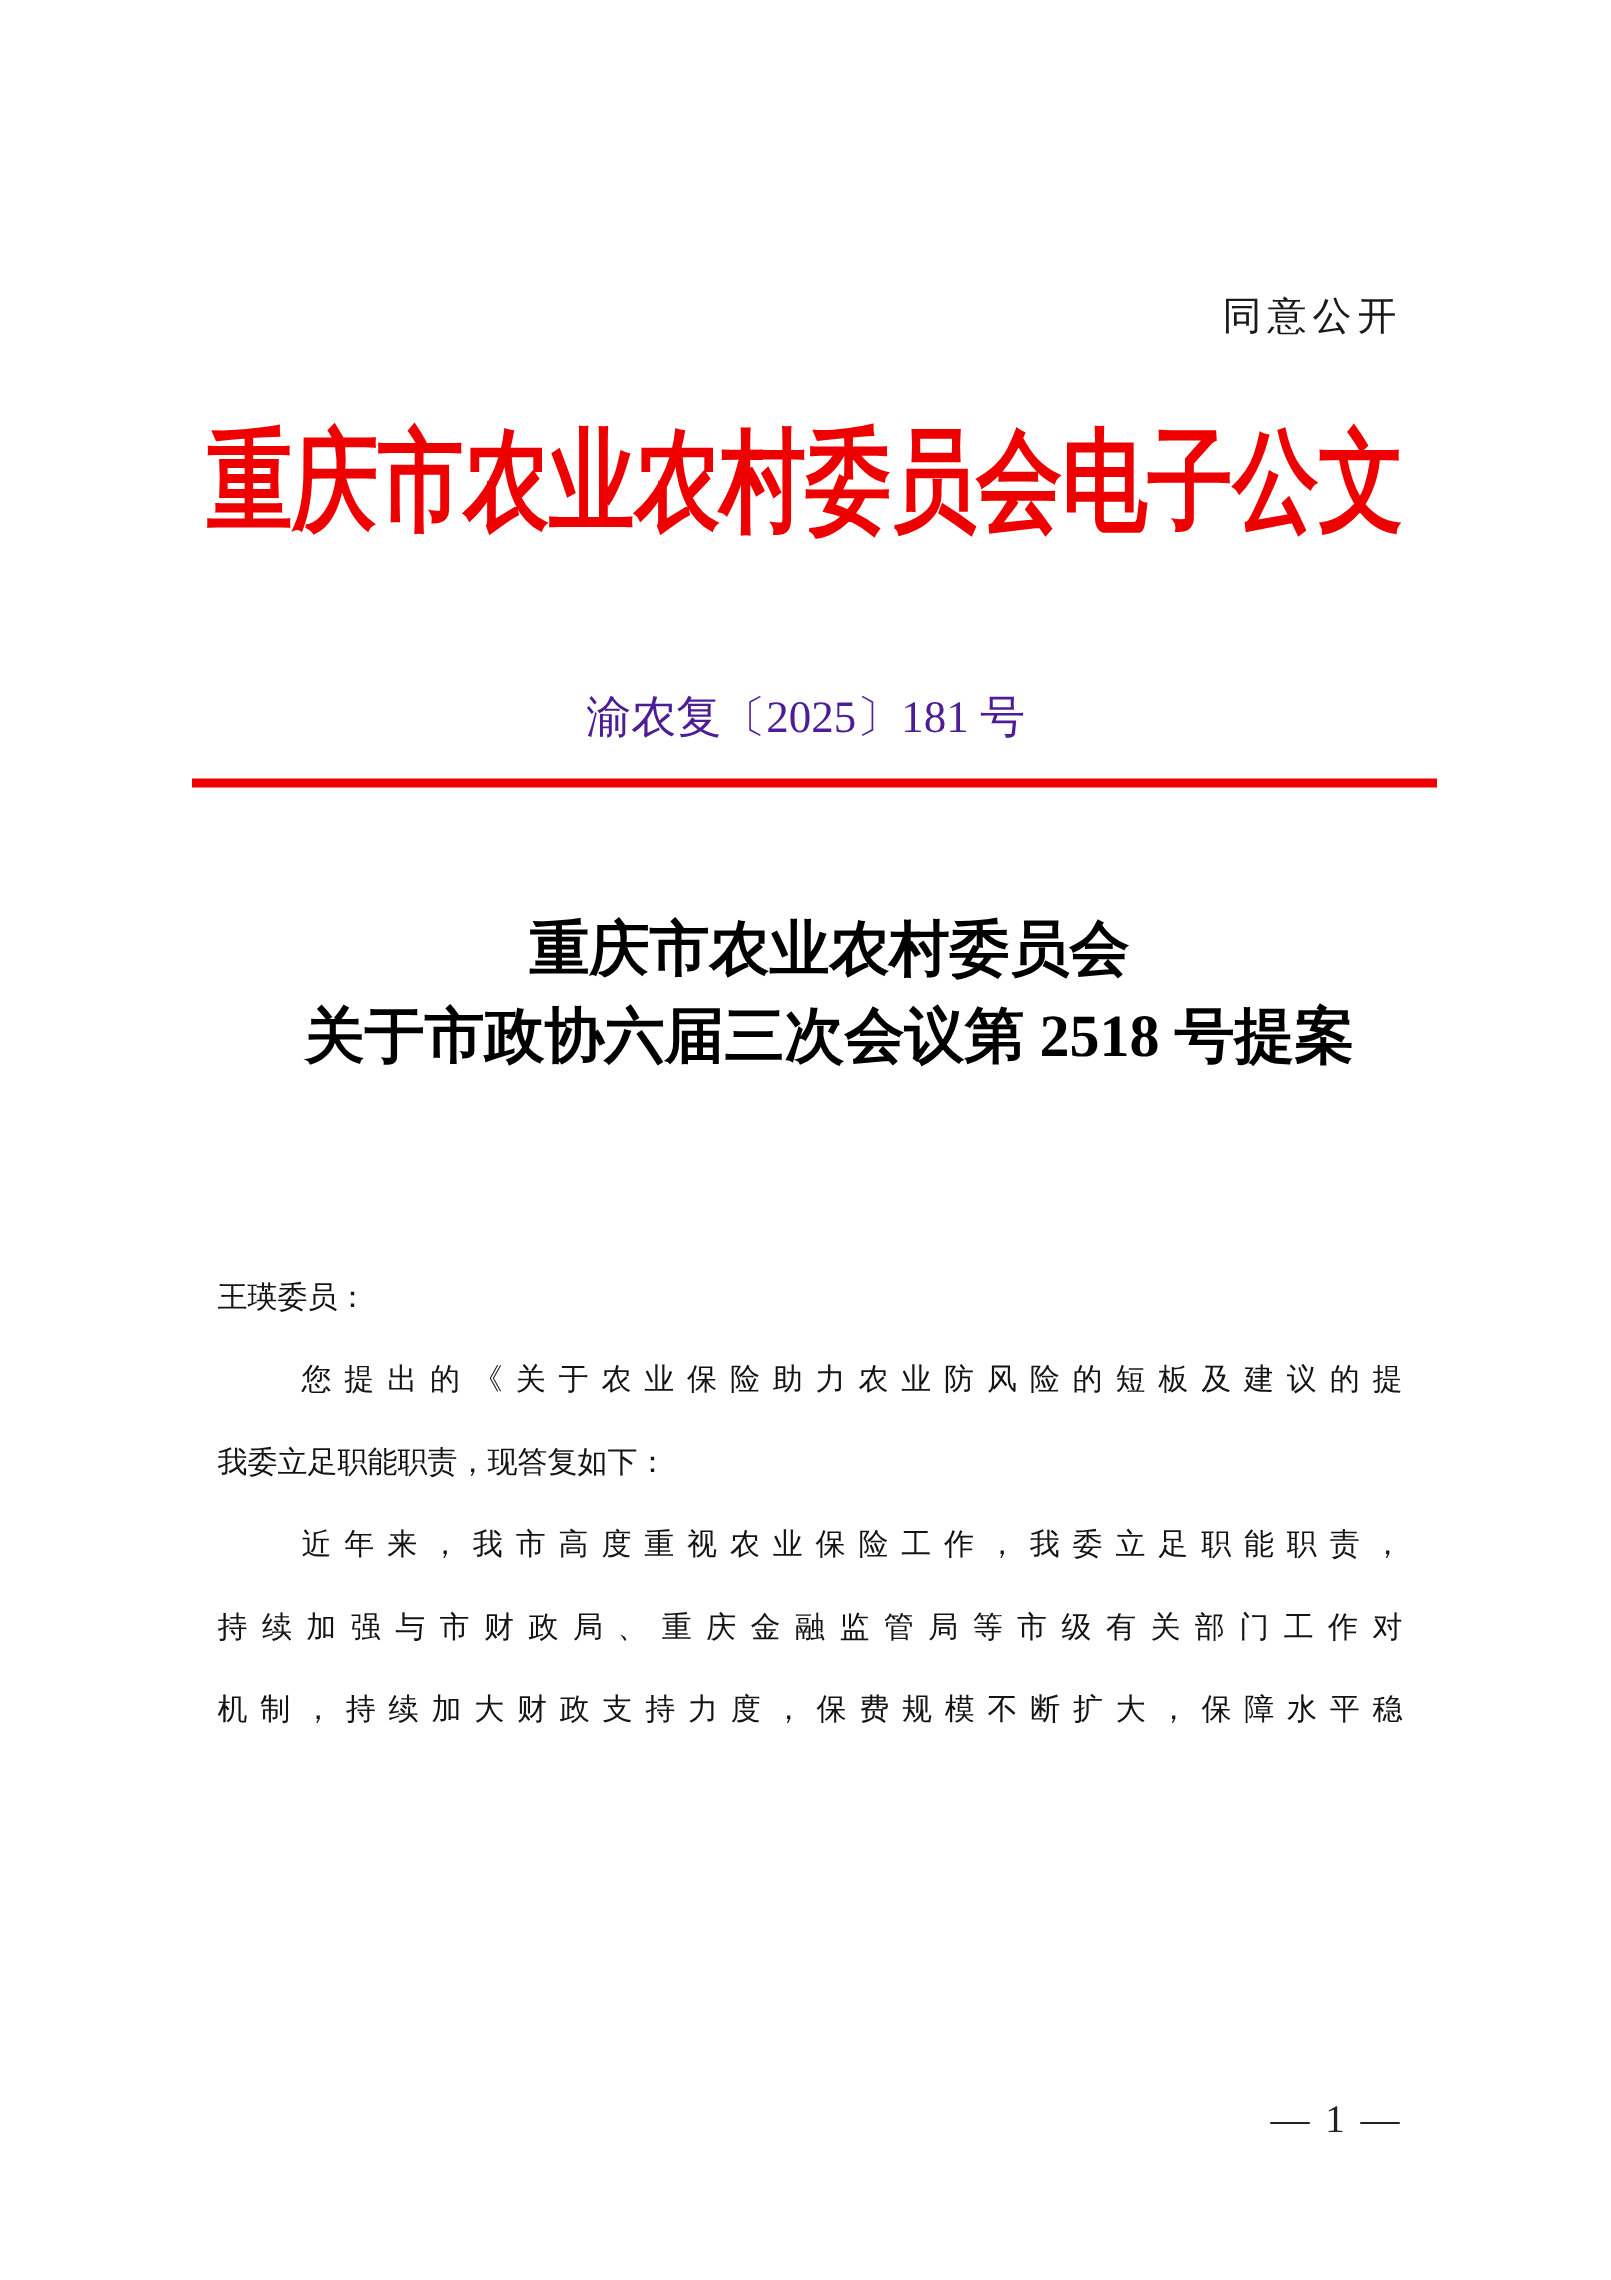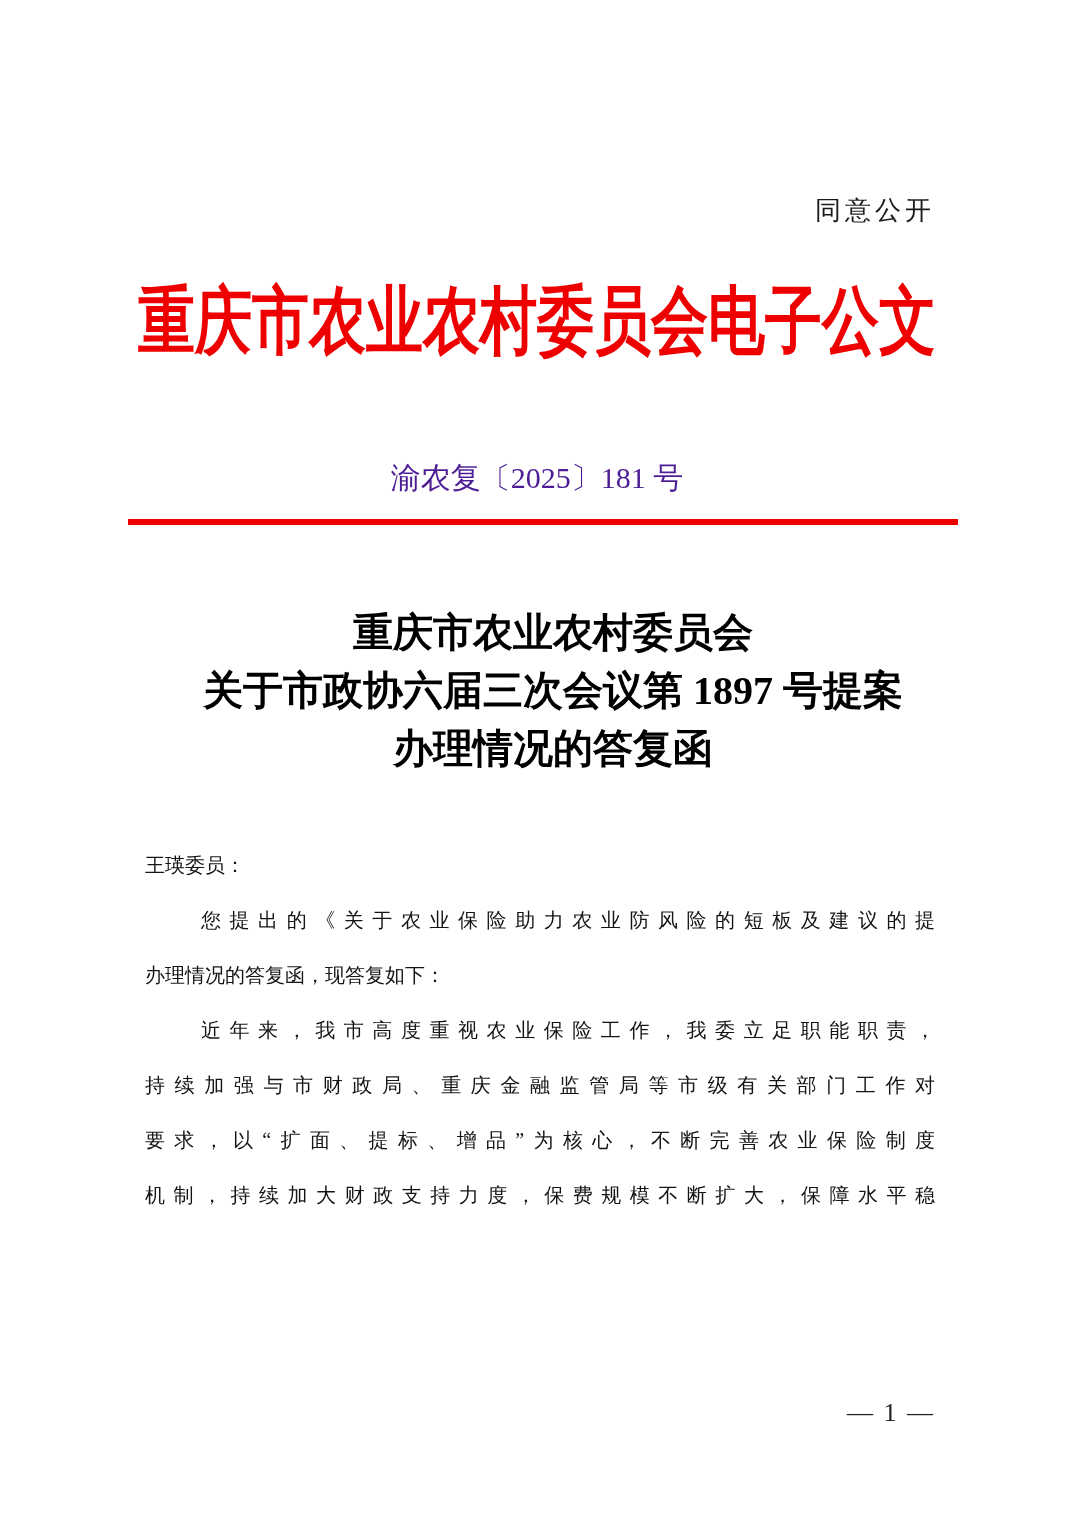--- a/index.html
+++ b/index.html
@@ -107,29 +107,27 @@
   <div class="public-label">同意公开</div>
 
   <div class="header-title" style="color: rgb(238, 0, 0);">重庆市农业农村委员会电子公文</div>
 
   <div class="doc-number">渝农复〔2025〕181 号</div>
 
   <div class="red-rule" style="background: rgb(238, 0, 0);"></div>
 
   <div class="doc-title">
     <div class="title-line">重庆市农业农村委员会</div>
-    <div class="title-line">关于市政协六届三次会议第 1897 号提案</div>
-    <div class="title-line">办理情况的答复函</div>
+    <div class="title-line">关于市政协六届三次会议第 2518 号提案</div>
   </div>
 
   <div class="body-text">
     <div class="bline">王瑛委员：</div>
     <div class="bline indent just">您提出的《关于农业保险助力农业防风险的短板及建议的提</div>
-    <div class="bline">办理情况的答复函，现答复如下：</div>
+    <div class="bline">我委立足职能职责，现答复如下：</div>
     <div class="bline indent just">近年来，我市高度重视农业保险工作，我委立足职能职责，</div>
     <div class="bline just">持续加强与市财政局、重庆金融监管局等市级有关部门工作对</div>
-    <div class="bline just">要求，以“扩面、提标、增品”为核心，不断完善农业保险制度</div>
     <div class="bline just">机制，持续加大财政支持力度，保费规模不断扩大，保障水平稳</div>
   </div>
 
   <div class="page-number">— 1 —</div>
 
 </div>
 
 </body></html>

